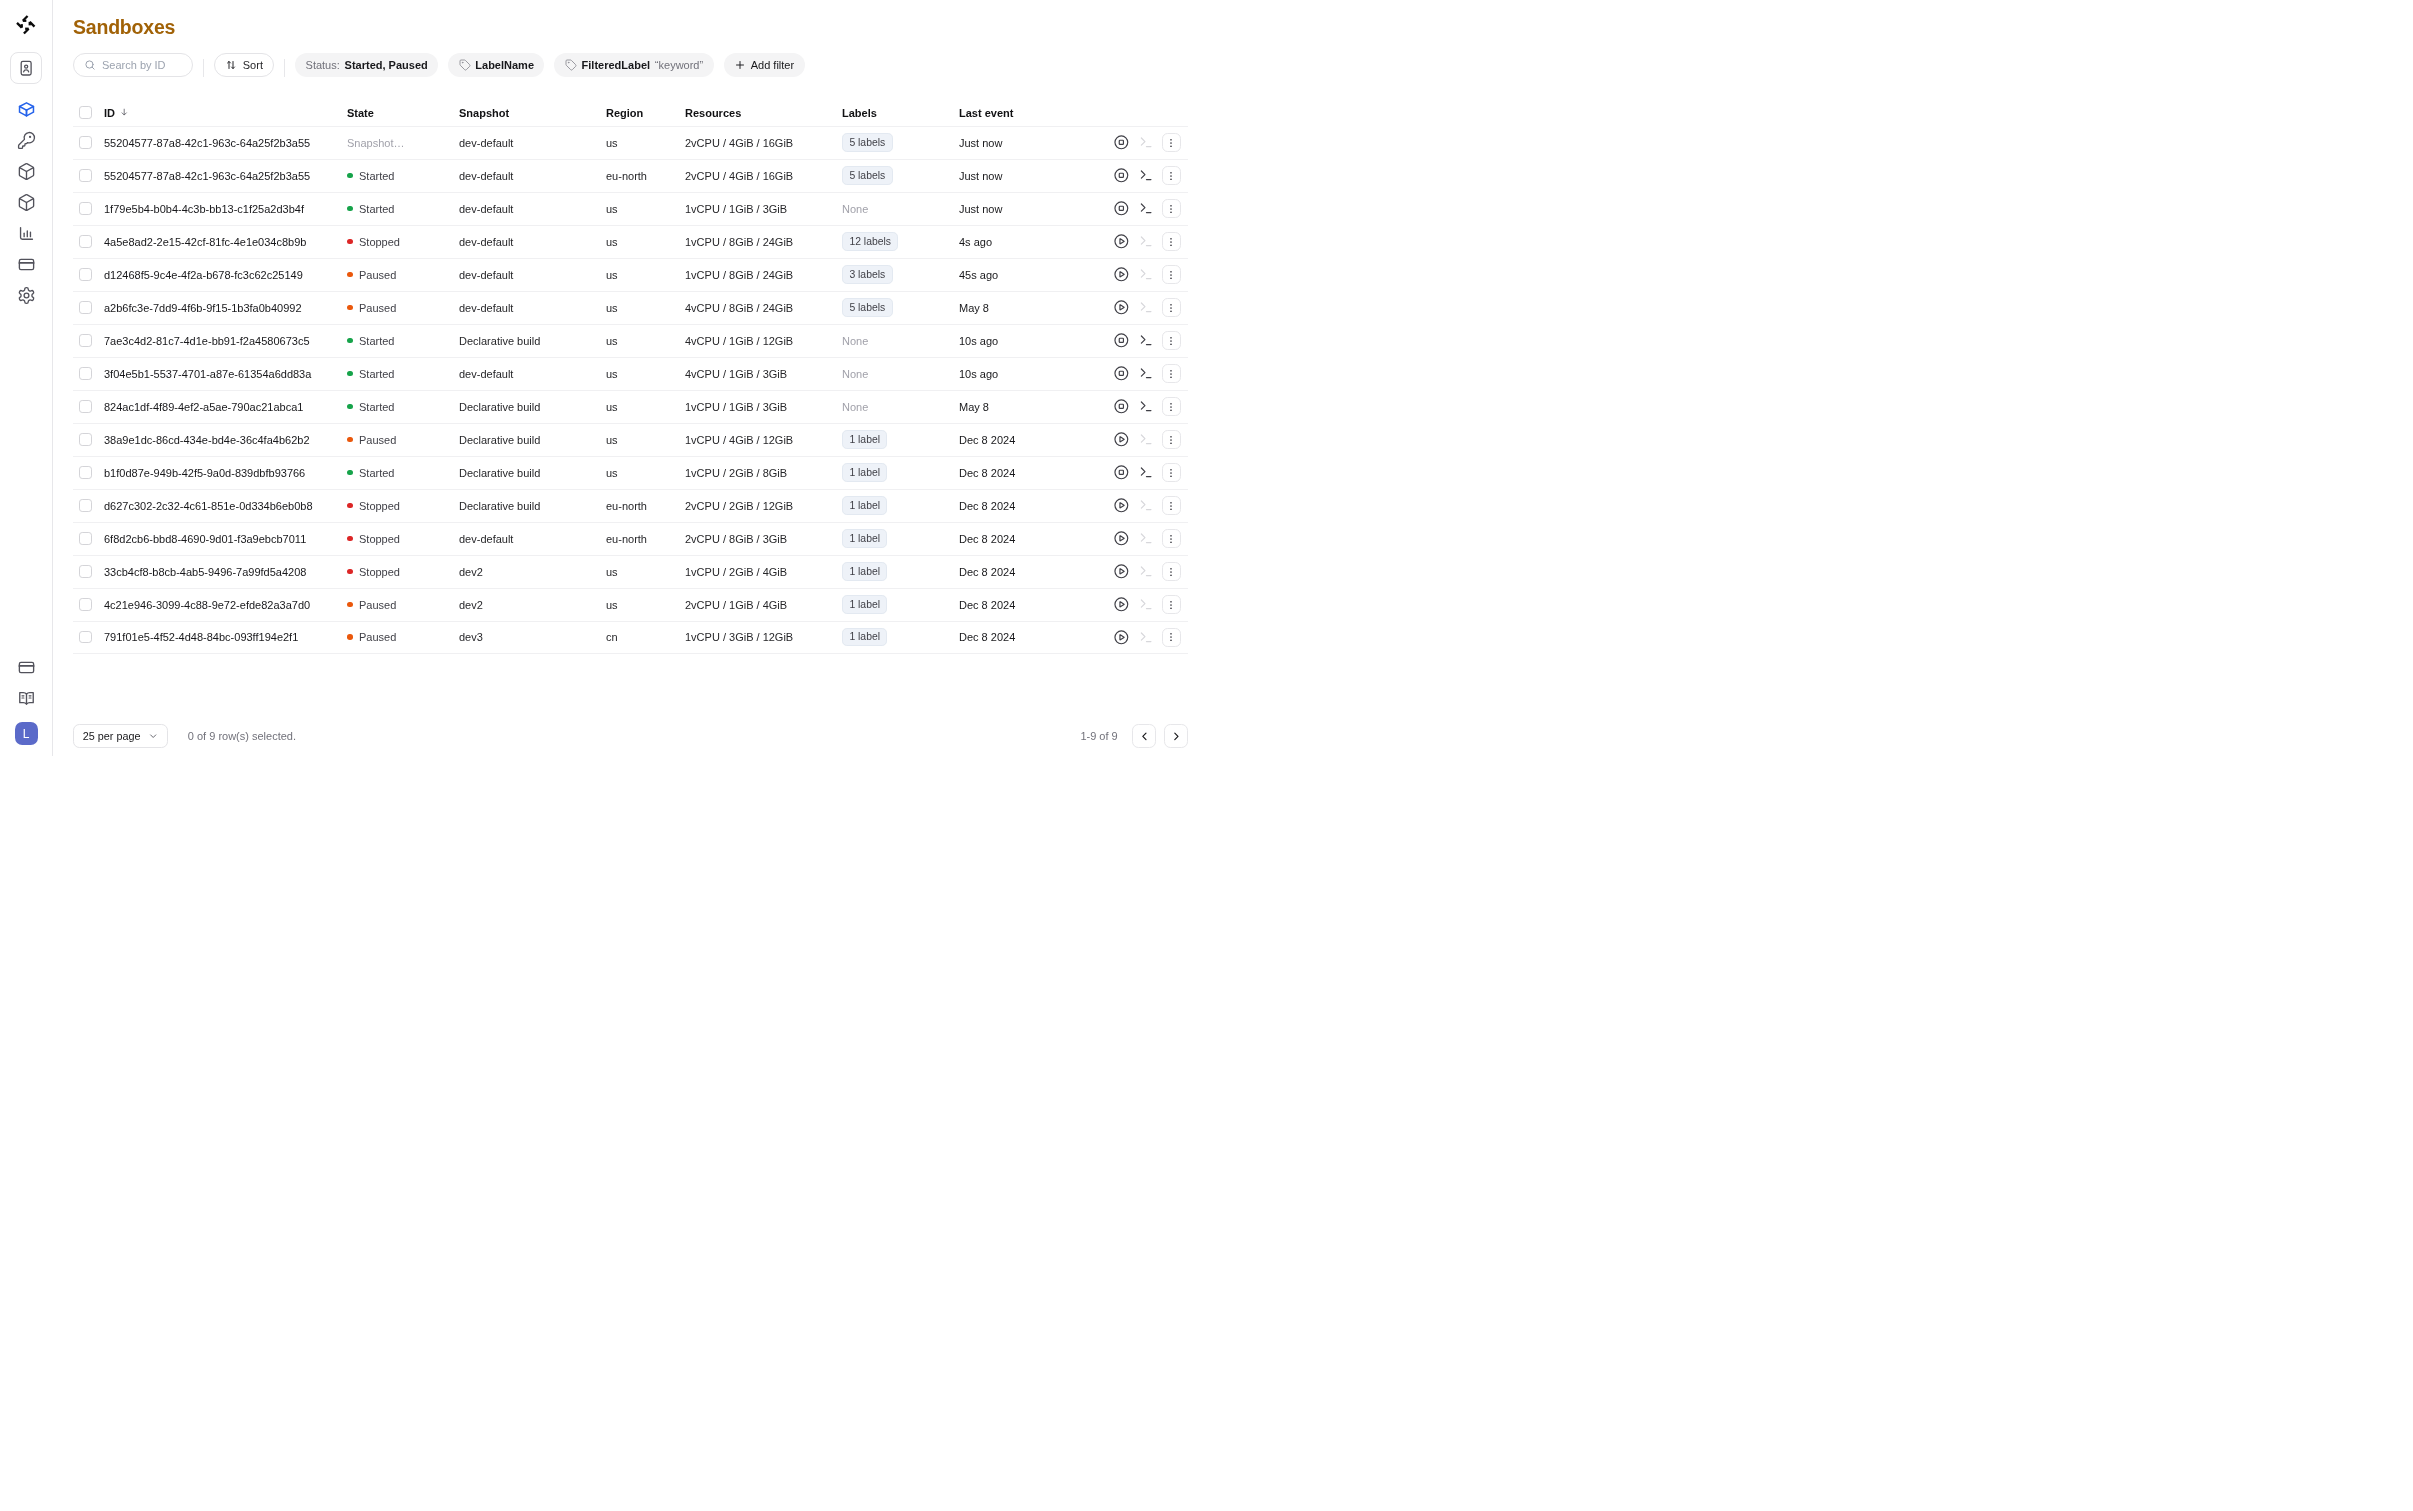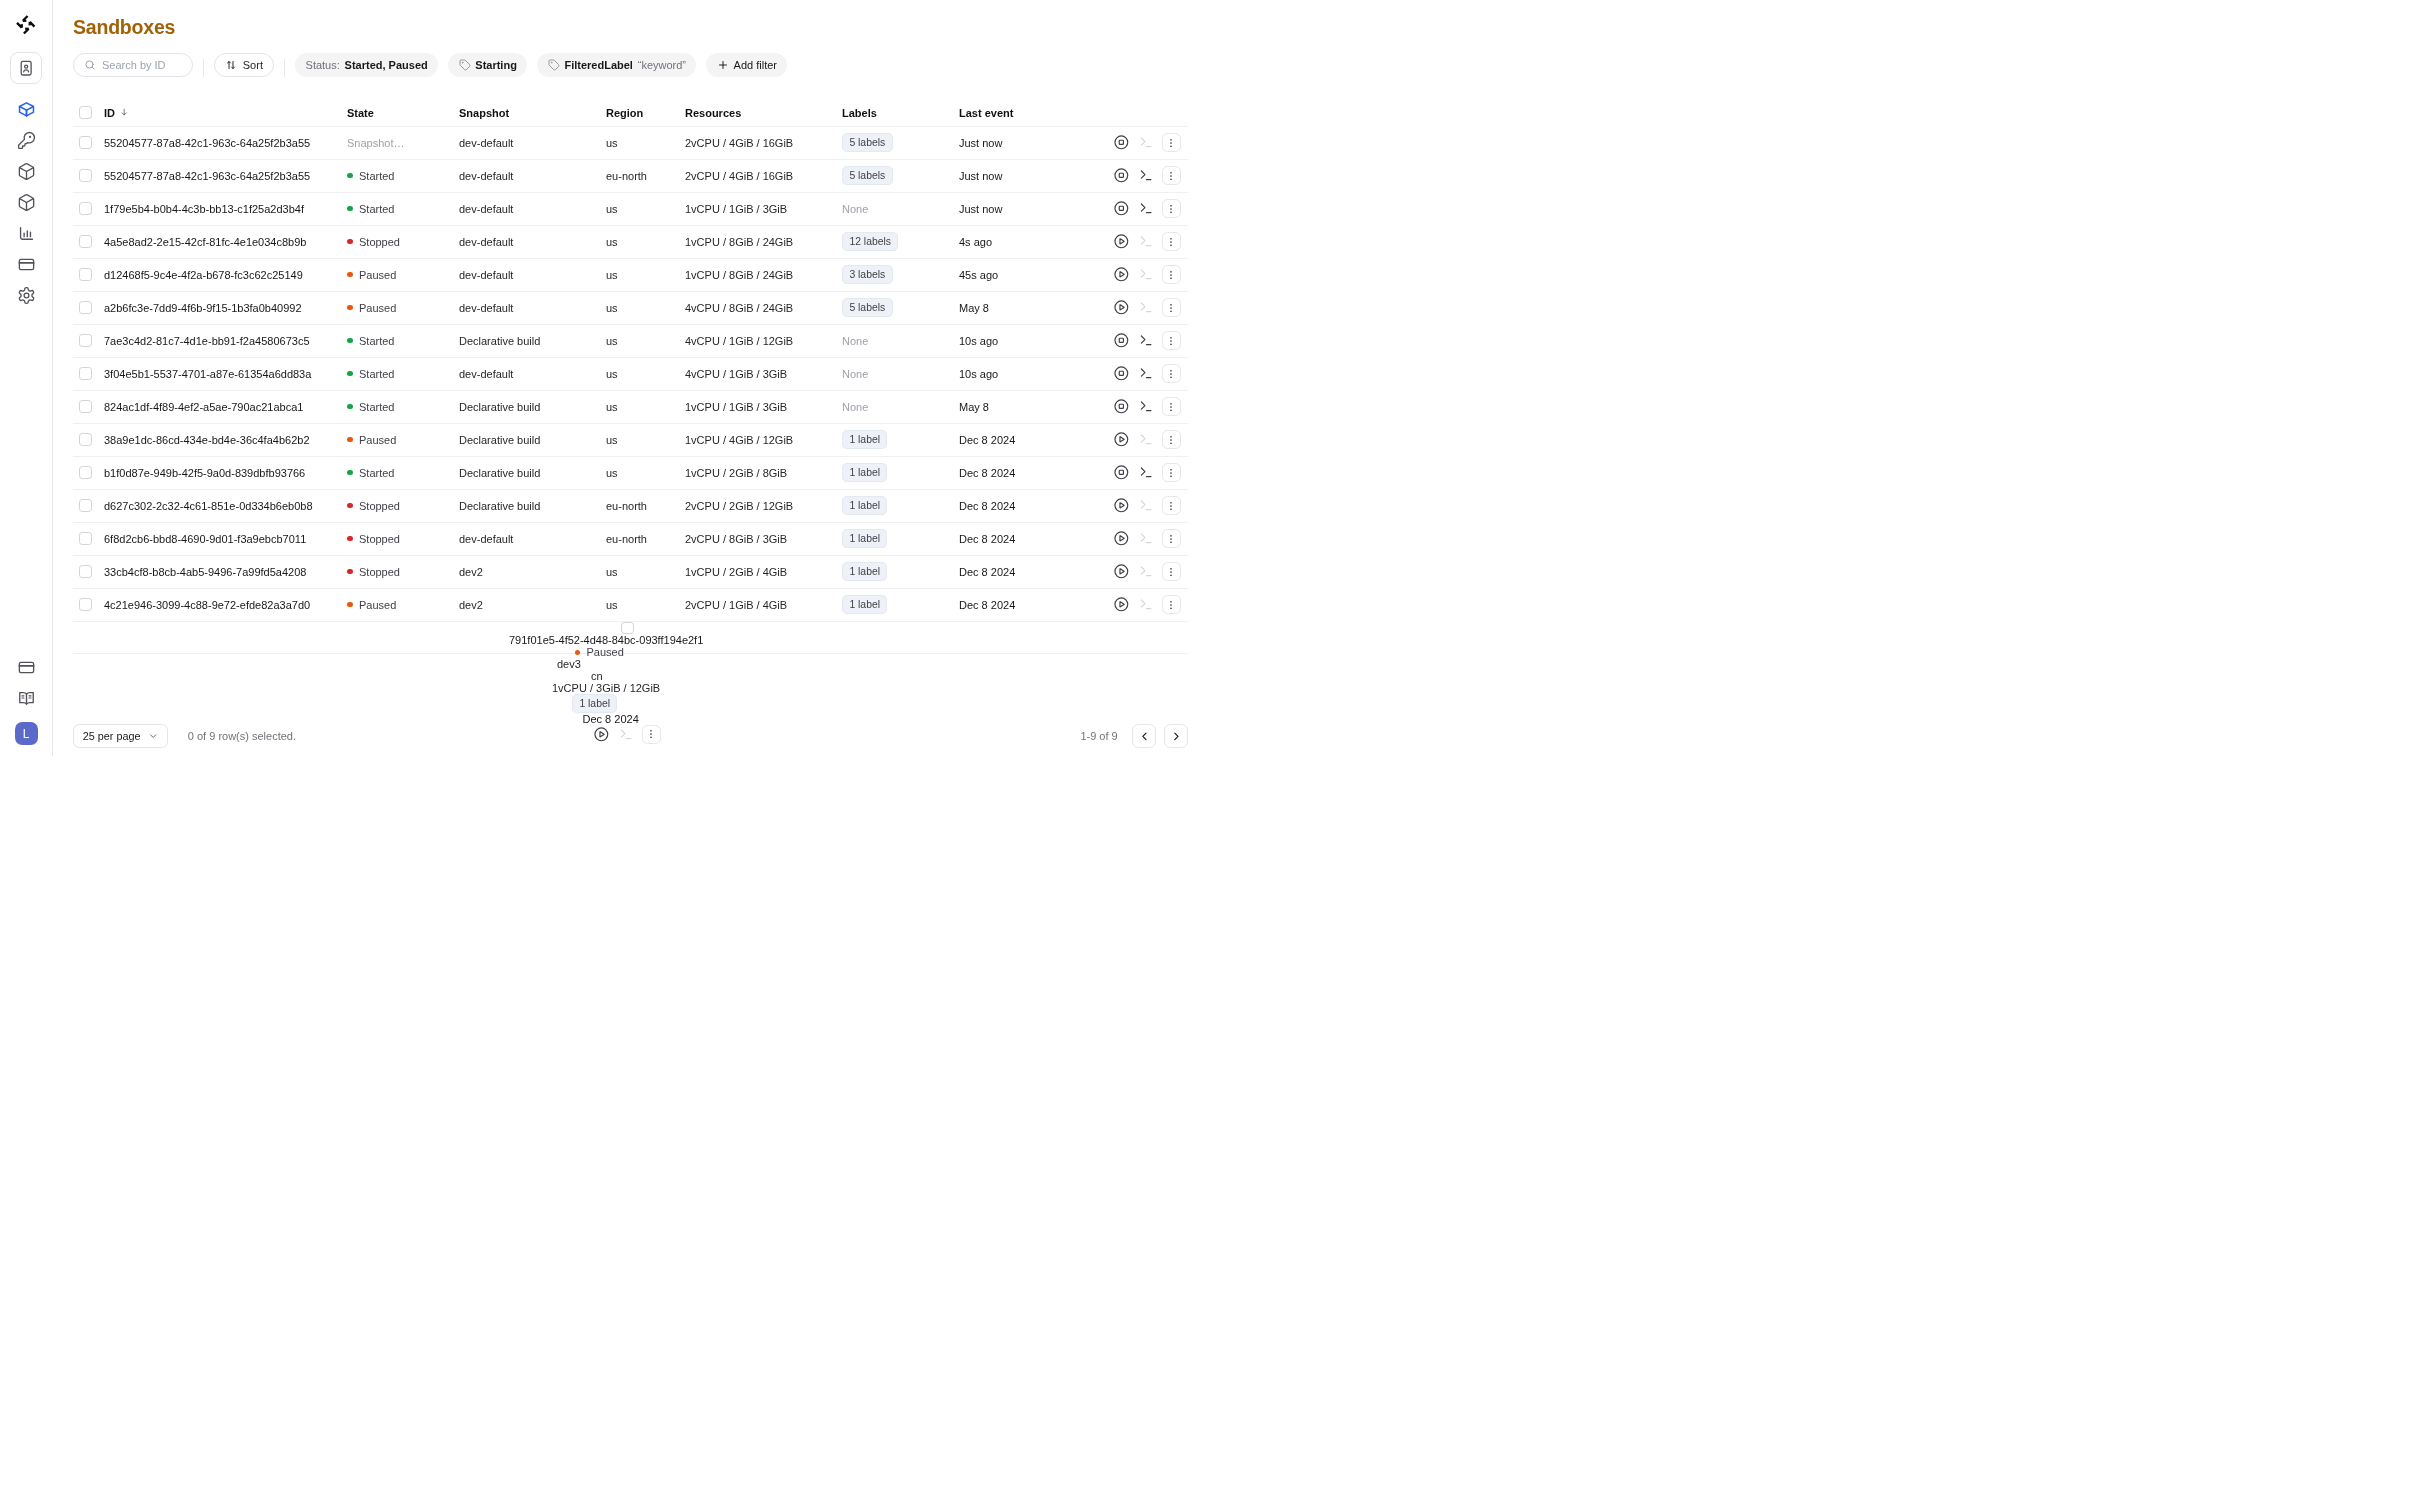--- a/index.html
+++ b/index.html
@@ -29,21 +29,21 @@
   .vdiv { width:0.8px; height:17.5px; background:#e7e7ea; flex:0 0 0.8px; }
   .pill-btn { height:24px; border:0.8px solid #e4e4e7; border-radius:12.8px; background:#fff; display:inline-flex; align-items:center; gap:5.6px; padding:0 10.4px; font-size:11px; font-family:inherit; color:#27272a; cursor:pointer; }
   .chip { height:24px; border:none; border-radius:12.8px; background:#f4f4f5; display:inline-flex; align-items:center; gap:4.8px; padding:0 10.4px; font-size:11px; font-family:Liberation Sans, sans-serif; color:#18181b; cursor:pointer; white-space:nowrap; }
   .chip .muted { color:#71717a; }
   .chip .strong { font-weight:600; color:#18181b; }
 
   
   .table { margin-top:23px; }
   .thead { display:flex; align-items:center; height:26px; font-size:11px; font-weight:600; color:#111113; }
   .trow { display:flex; align-items:center; height:33px; border-top:0.8px solid #f0f0f2; font-size:11px; }
-  .trow:last-child { border-bottom:0.8px solid #f0f0f2;flex-direction:column; }
+  .trow:last-child { border-bottom:0.8px solid #f0f0f2; }
   .c-check { width:31px; display:flex; align-items:center; }
   .checkbox { width:12.8px; height:12.8px; border:1.2px solid #d4d4d8; border-radius:3.2px; margin-left:6.4px; background:#fff; cursor:pointer; flex:0 0 12.8px; }
   .c-id { width:243px; }
   .c-state { width:112px; display:flex; align-items:center; gap:6.4px; }
   .c-snap { width:147px; }
   .c-region { width:79px; }
   .c-res { width:157px; }
   .c-labels { width:117px; }
   .c-last { width:96px; }
   .c-actions { flex:1; display:flex; align-items:center; justify-content:flex-end; gap:8.8px; padding-right:7.2px; }
@@ -223,21 +223,21 @@
         <span class="muted">Status:</span>
         <span class="strong">Started, Paused</span>
       </button>
       <button class="chip">
         <span>
           <svg width="12" height="12" viewBox="0 0 24 24" fill="none" stroke="#8e8e96" stroke-width="1.8" stroke-linecap="round" stroke-linejoin="round">
             <path d="M12.586 2.586A2 2 0 0 0 11.172 2H4a2 2 0 0 0-2 2v7.172a2 2 0 0 0 .586 1.414l8.704 8.704a2.426 2.426 0 0 0 3.42 0l6.58-6.58a2.426 2.426 0 0 0 0-3.42z"></path>
             <circle cx="7.2" cy="7.2" r=".7" fill="#8e8e96"></circle>
           </svg>
         </span>
-        <span class="strong">Starting</span>
+        <span class="strong">LabelName</span>
       </button>
       <button class="chip">
         <span>
           <svg width="12" height="12" viewBox="0 0 24 24" fill="none" stroke="#8e8e96" stroke-width="1.8" stroke-linecap="round" stroke-linejoin="round">
             <path d="M12.586 2.586A2 2 0 0 0 11.172 2H4a2 2 0 0 0-2 2v7.172a2 2 0 0 0 .586 1.414l8.704 8.704a2.426 2.426 0 0 0 3.42 0l6.58-6.58a2.426 2.426 0 0 0 0-3.42z"></path>
             <circle cx="7.2" cy="7.2" r=".7" fill="#8e8e96"></circle>
           </svg>
         </span>
         <span class="strong">FilteredLabel</span>
         <span class="muted">“keyword”</span>

